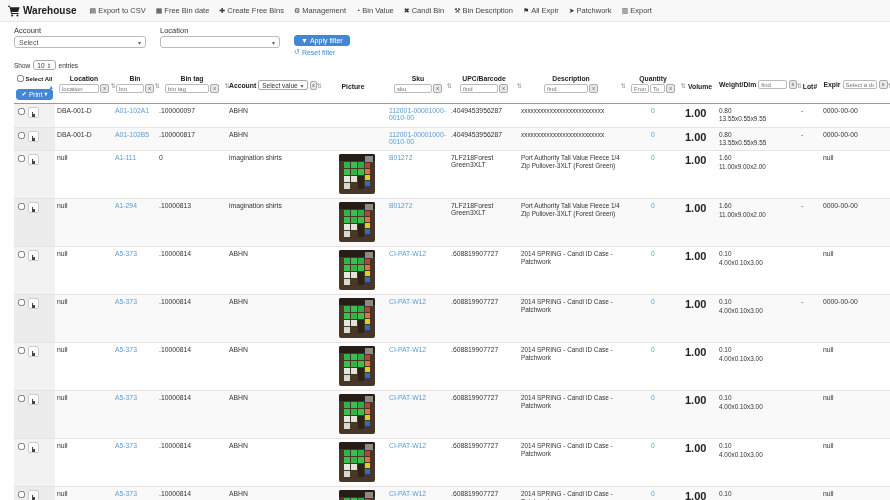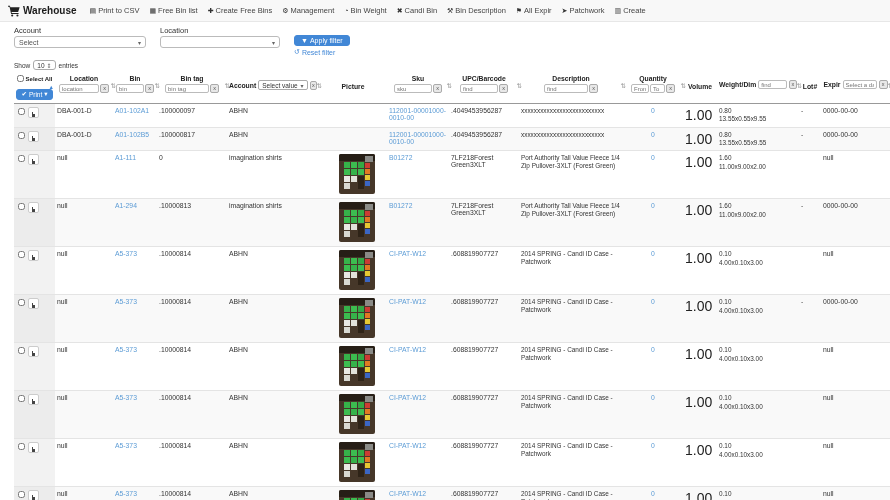--- a/index.html
+++ b/index.html
@@ -67,62 +67,62 @@
   td.c-ctrl{background:#f2f2f2;} tr.even td.c-ctrl{background:#ececec;}
   .rowctl{display:flex;align-items:flex-start;gap:3px;padding-left:2px;}
   .rowctl input{width:7px;height:7px;margin-top:1px;}
   .tag-btn{width:11px;height:11px;border:1px solid #ccc;border-radius:2px;background:#fff;
            display:inline-flex;align-items:center;justify-content:center;gap:1px;cursor:pointer;padding:0;}
   .bc i{display:inline-block;background:#444;}
   .bc i:first-child{width:1px;height:5px;}
   .bc i:last-child{width:2px;height:3px;}
   a.cell-link{color:var(--link);text-decoration:none;cursor:pointer;}
   .c-qty{text-align:center;}
-  .c-vol{font-size:14px;color:#222;}
+  .c-vol{font-size:11px;color:#222;font-weight:bold;}
   .c-wd div{font-size:6.4px;line-height:1.3;}
   .c-desc{font-size:6.4px;line-height:1.25;}
   .thumb{display:inline-block;margin-left:18px;cursor:pointer;}
   .thumb svg{display:block;border-radius:2px;}
 </style>
 <title>Warehouse</title></head>
 <body>
 
 <div class="navbar">
   <div class="brand">
     <svg width="12" height="12" viewBox="0 0 16 16">
       <path d="M0 1h2.6l.5 2h12.4l-2 6.2H4.7l.4 1.5h9v1.3H4.1L2.5 4.2 1.9 2.3H0z" fill="#222"></path>
       <circle cx="5.6" cy="14" r="1.4" fill="#222"></circle>
         <circle cx="12.6" cy="14" r="1.4" fill="#222"></circle>
     </svg>
     <span>Warehouse</span>
   </div>
   <div class="nav-items">
   <div class="nav-item">
     <span class="nav-glyph">▤</span>
-    <span class="nav-label">Print to CSV</span>
+    <span class="nav-label">Export to CSV</span>
   </div>
 
   <div class="nav-item">
     <span class="nav-glyph">▦</span>
-    <span class="nav-label">Free Bin list</span>
+    <span class="nav-label">Free Bin date</span>
   </div>
 
   <div class="nav-item">
     <span class="nav-glyph">✚</span>
     <span class="nav-label">Create Free Bins</span>
   </div>
 
   <div class="nav-item">
     <span class="nav-glyph">⚙</span>
     <span class="nav-label">Management</span>
   </div>
 
   <div class="nav-item">
     <span class="nav-glyph">◔</span>
-    <span class="nav-label">Bin Weight</span>
+    <span class="nav-label">Bin Value</span>
   </div>
 
   <div class="nav-item">
     <span class="nav-glyph">✖</span>
     <span class="nav-label">Candi Bin</span>
   </div>
 
   <div class="nav-item">
     <span class="nav-glyph">⚒</span>
     <span class="nav-label">Bin Description</span>
@@ -133,21 +133,21 @@
     <span class="nav-label">All Expir</span>
   </div>
 
   <div class="nav-item">
     <span class="nav-glyph">➤</span>
     <span class="nav-label">Patchwork</span>
   </div>
 
   <div class="nav-item">
     <span class="nav-glyph">▥</span>
-    <span class="nav-label">Create</span>
+    <span class="nav-label">Export</span>
   </div>
 </div>
 </div>
 
 <div class="filters">
   <div class="fgroup">
     <span class="flabel">Account</span>
     <div class="fselect w-acct">
       <span>Select</span>
       <span class="caret">▾</span>

